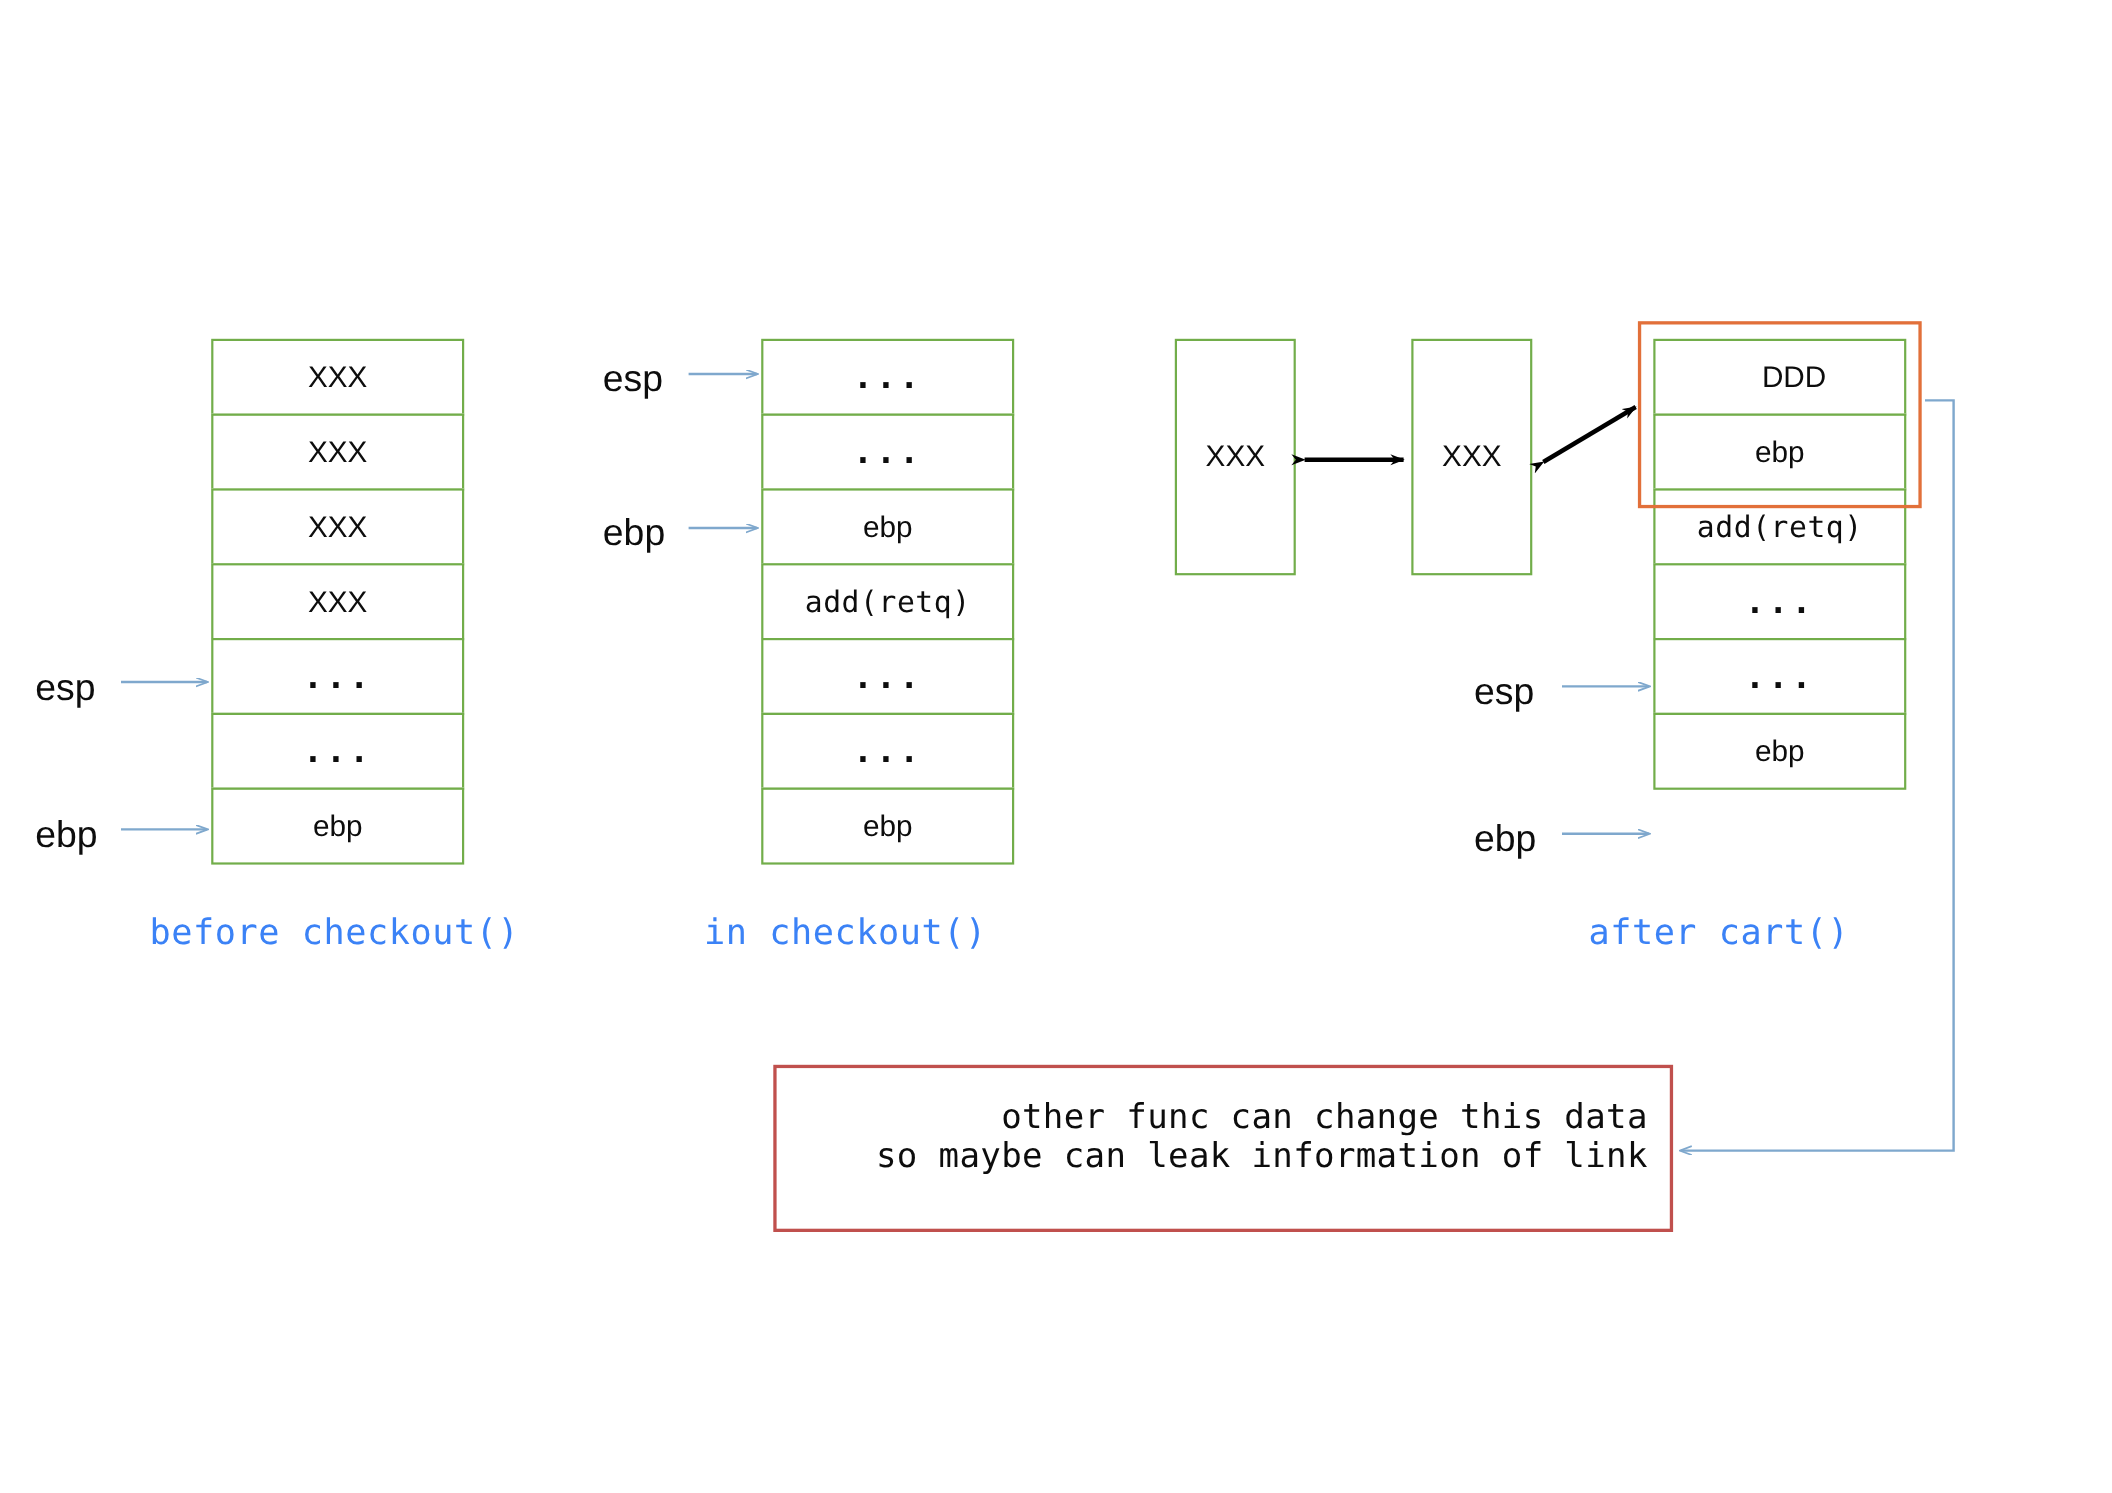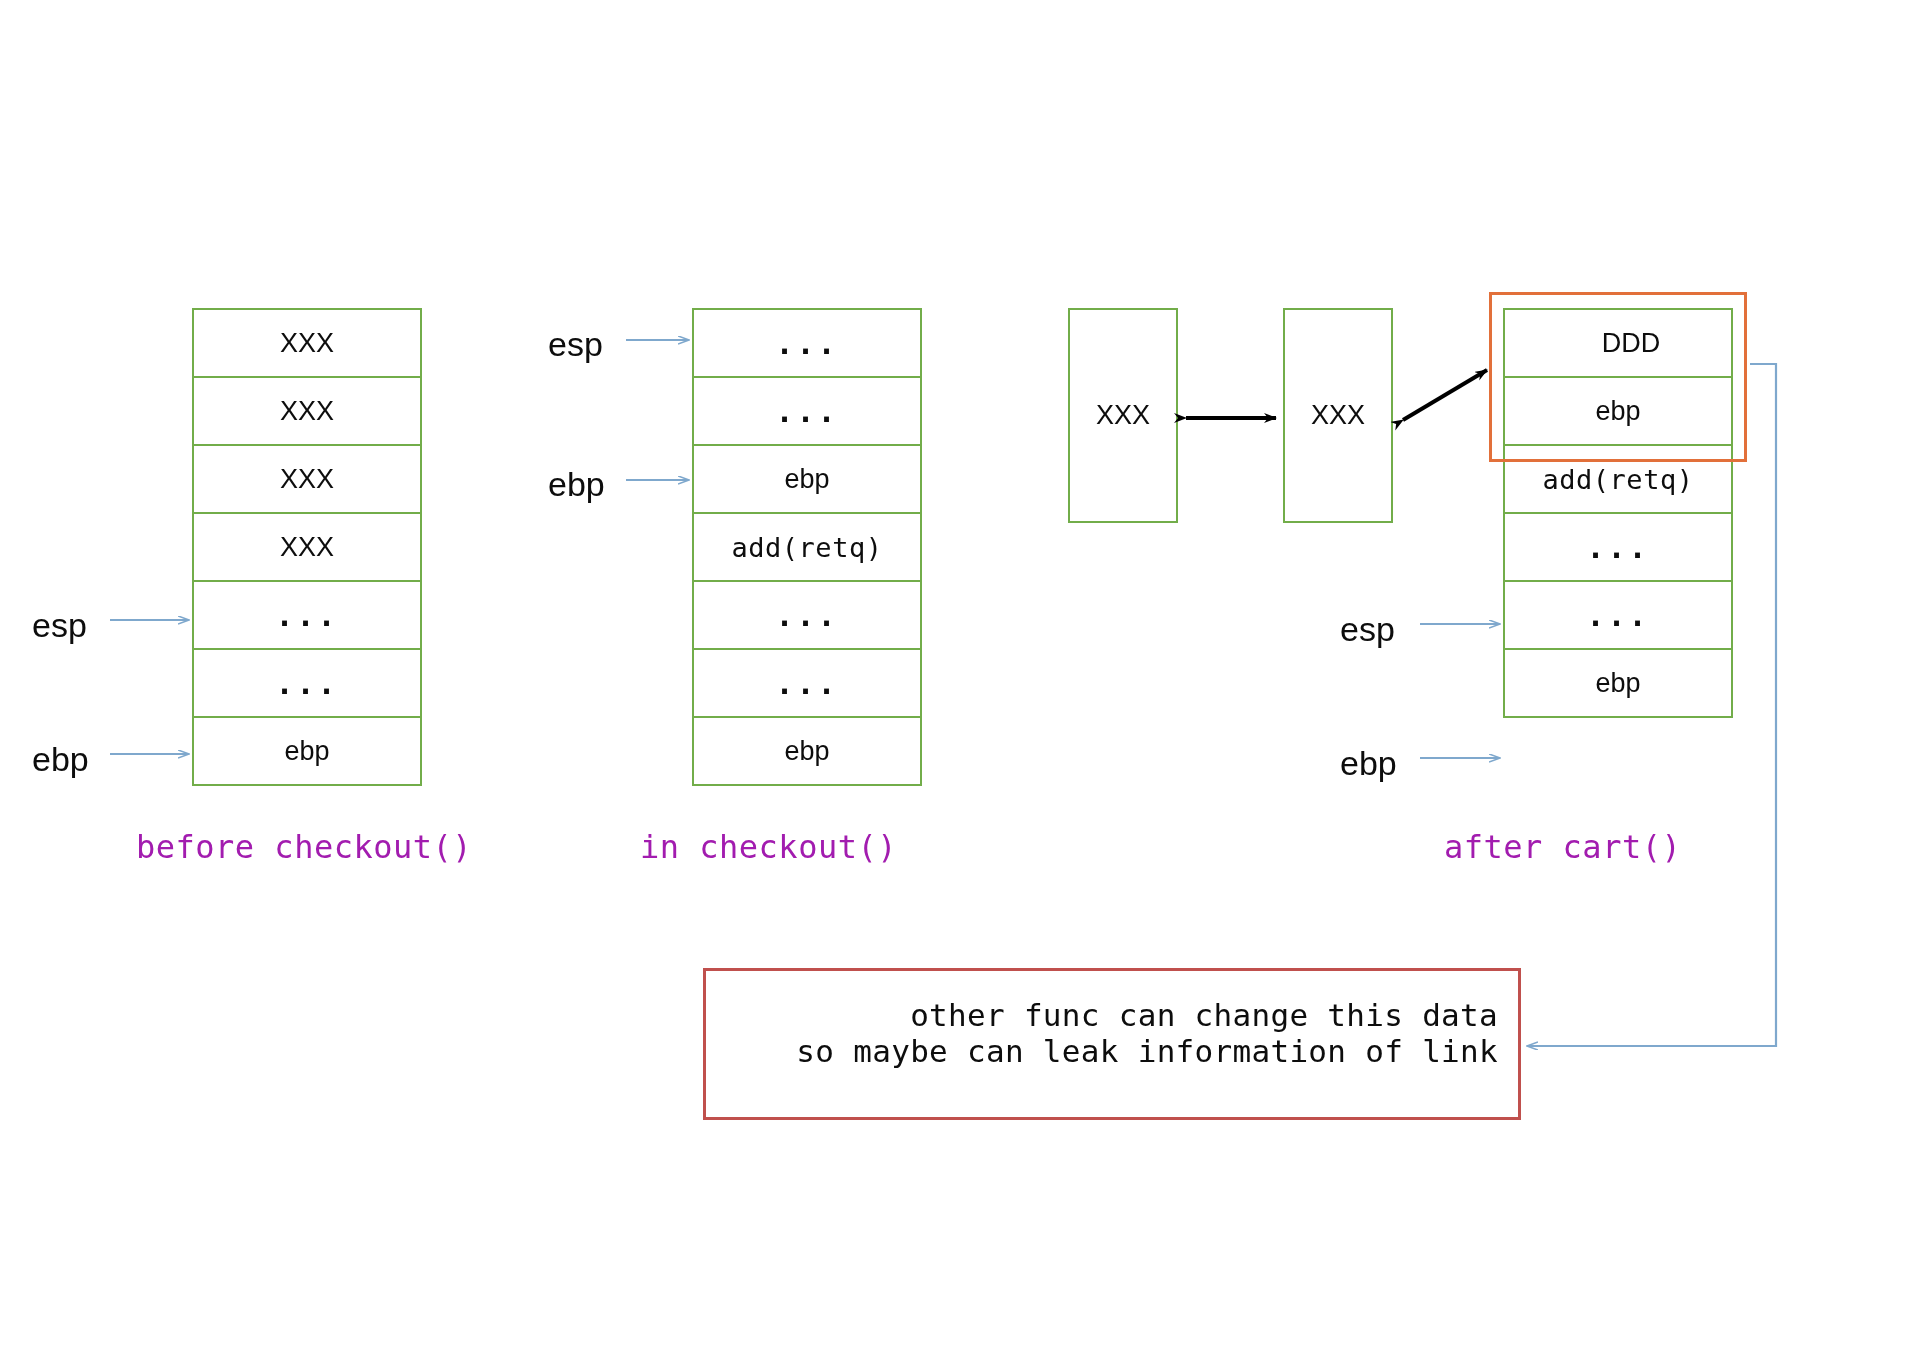--- a/index.html
+++ b/index.html
@@ -70,21 +70,21 @@
     font-size: 34px;
     color: #0d0d0d;
     line-height: 1;
     white-space: nowrap;
   }
   
   .caption {
     position: absolute;
     font-family: "DejaVu Sans Mono", "Liberation Mono", monospace;
     font-size: 32px;
-    color: #a21caf;
+    color: #3b82f6;
     white-space: nowrap;
     letter-spacing: 0.5px;
   }
   
   .highlight {
     position: absolute;
     box-sizing: border-box;
     border: 3px solid #e2703a;
     background: transparent;
     pointer-events: none;

